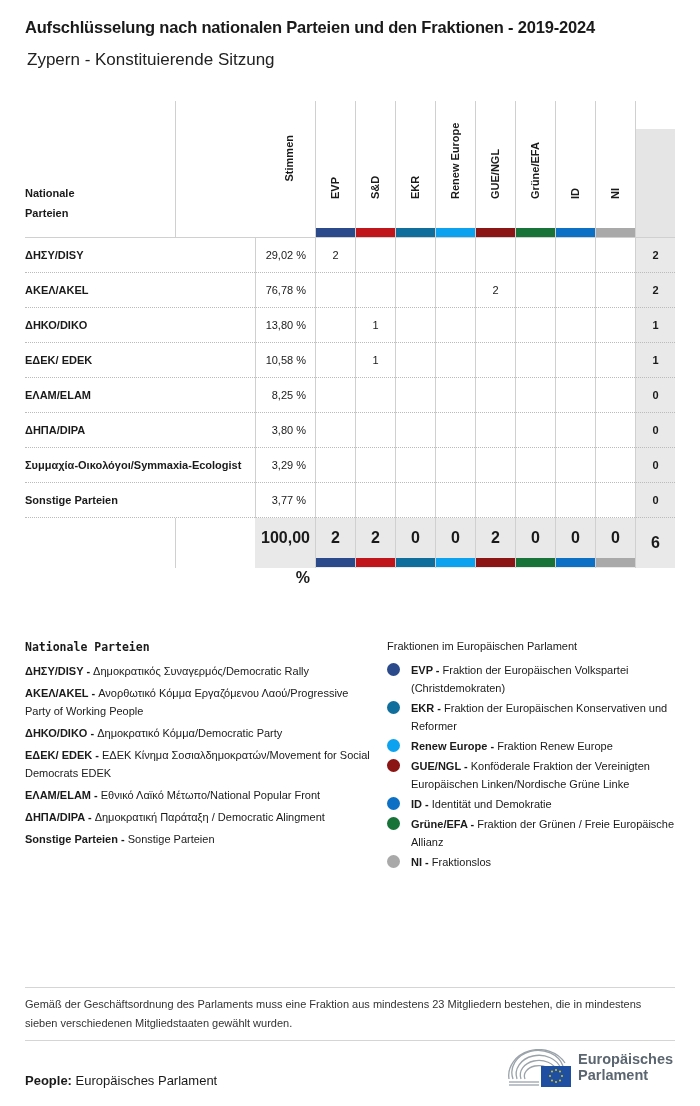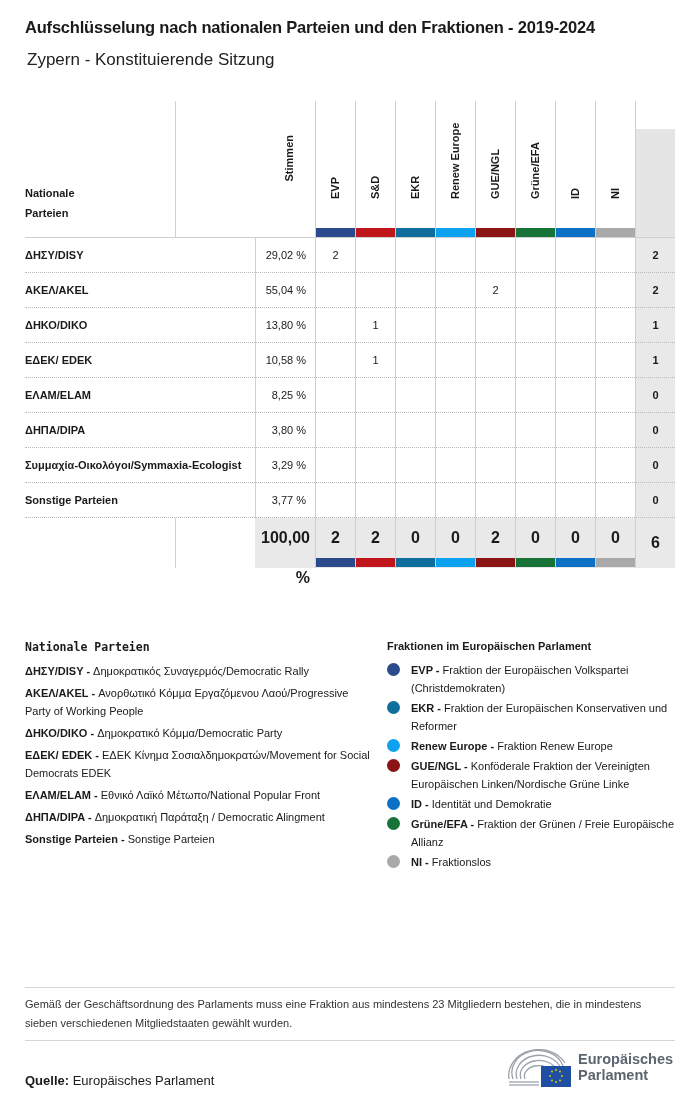--- a/index.html
+++ b/index.html
@@ -24,21 +24,21 @@
   .fc { width: 40px; text-align: center; border-left: 1px solid #d0d0d0; }
   .seat { left: 610px; width: 40px; background: #e9e9e9; text-align: center; font-weight: bold; border-left: 1px solid #d0d0d0; }
 
   .total { position: relative; height: 50px; border-top: 1px dotted #bbb; font-size: 16px; font-weight: bold; }
   .total .tc { position: absolute; top: 0; height: 50px; background: #e9e9e9; text-align: center; line-height: 40px; }
 
   .legend-l { position: absolute; left: 25px; top: 640px; width: 345px; }
   .legend-l h3 { font-family: "DejaVu Sans Mono", monospace; font-size: 11.5px; font-weight: bold; margin-bottom: 8px; }
   .legend-l p { font-size: 11px; line-height: 18px; margin-bottom: 4px; }
   .legend-r { position: absolute; left: 387px; top: 640px; width: 290px; }
-  .legend-r h3 { font-size: 11px; font-weight: bold; margin-bottom: 9px; }
+  .legend-r h3 { font-size: 11px; font-weight: normal; margin-bottom: 9px; }
   .li { position: relative; padding-left: 24px; font-size: 11px; line-height: 18px; margin-bottom: 2px; }
   .dot { position: absolute; left: 0; top: 2px; width: 13px; height: 13px; border-radius: 50%; }
   b { font-weight: bold; }
 
   .hr { position: absolute; left: 25px; width: 650px; height: 1px; background: #d5d5d5; }
   .note { position: absolute; left: 25px; top: 995px; width: 650px; font-size: 11px; line-height: 19px; color: #333; }
   .source { position: absolute; left: 25px; top: 1073px; font-size: 13px; }
   .logo { position: absolute; left: 505px; top: 1049px; width: 175px; height: 40px; }
   .logo-text { position: absolute; left: 73px; top: 2px; font-size: 14.5px; font-weight: bold; color: #5c6670; line-height: 16px; }
 </style>
@@ -91,21 +91,21 @@
         <div class="cell fc" style="left:370px"></div>
         <div class="cell fc" style="left:410px"></div>
         <div class="cell fc" style="left:450px"></div>
         <div class="cell fc" style="left:490px"></div>
         <div class="cell fc" style="left:530px"></div>
         <div class="cell fc" style="left:570px"></div>
         <div class="cell seat">2</div>
       </div>
       <div class="row">
         <div class="cell pname">ΑΚΕΛ/AKEL</div>
-        <div class="cell pct">55,04 %</div>
+        <div class="cell pct">76,78 %</div>
         <div class="cell fc" style="left:290px"></div>
         <div class="cell fc" style="left:330px"></div>
         <div class="cell fc" style="left:370px"></div>
         <div class="cell fc" style="left:410px"></div>
         <div class="cell fc" style="left:450px">2</div>
         <div class="cell fc" style="left:490px"></div>
         <div class="cell fc" style="left:530px"></div>
         <div class="cell fc" style="left:570px"></div>
         <div class="cell seat">2</div>
       </div>
@@ -235,21 +235,21 @@
       <div class="li"><span class="dot" style="background:#177337"></span><b>Grüne/EFA</b><b> - </b><span>Fraktion der Grünen / Freie Europäische Allianz</span></div>
       <div class="li"><span class="dot" style="background:#a9a9a9"></span><b>NI</b><b> - </b><span>Fraktionslos</span></div>
     </div>
 </div>
 
 <div class="hr" style="top:987px;"></div>
 <div class="note">Gemäß der Geschäftsordnung des Parlaments muss eine Fraktion aus mindestens 23 Mitgliedern bestehen, die in mindestens sieben verschiedenen Mitgliedstaaten gewählt wurden.</div>
 <div class="hr" style="top:1040px;"></div>
 
 <div class="source">
-  <b>Quelle:</b>
+  <b>People:</b>
   <span>Europäisches Parlament</span>
 </div>
 
 <div class="logo">
   <svg width="70" height="40" viewBox="0 0 70 40">
     <g fill="none" stroke="#9aa2aa" stroke-width="1.3">
       <path d="M4 30 A30 26 0 0 1 60 14"></path>
       <path d="M8 30 A26 22 0 0 1 58 17"></path>
       <path d="M12 30 A22 18 0 0 1 56 20"></path>
       <path d="M16 30 A18 14 0 0 1 52 22"></path>

